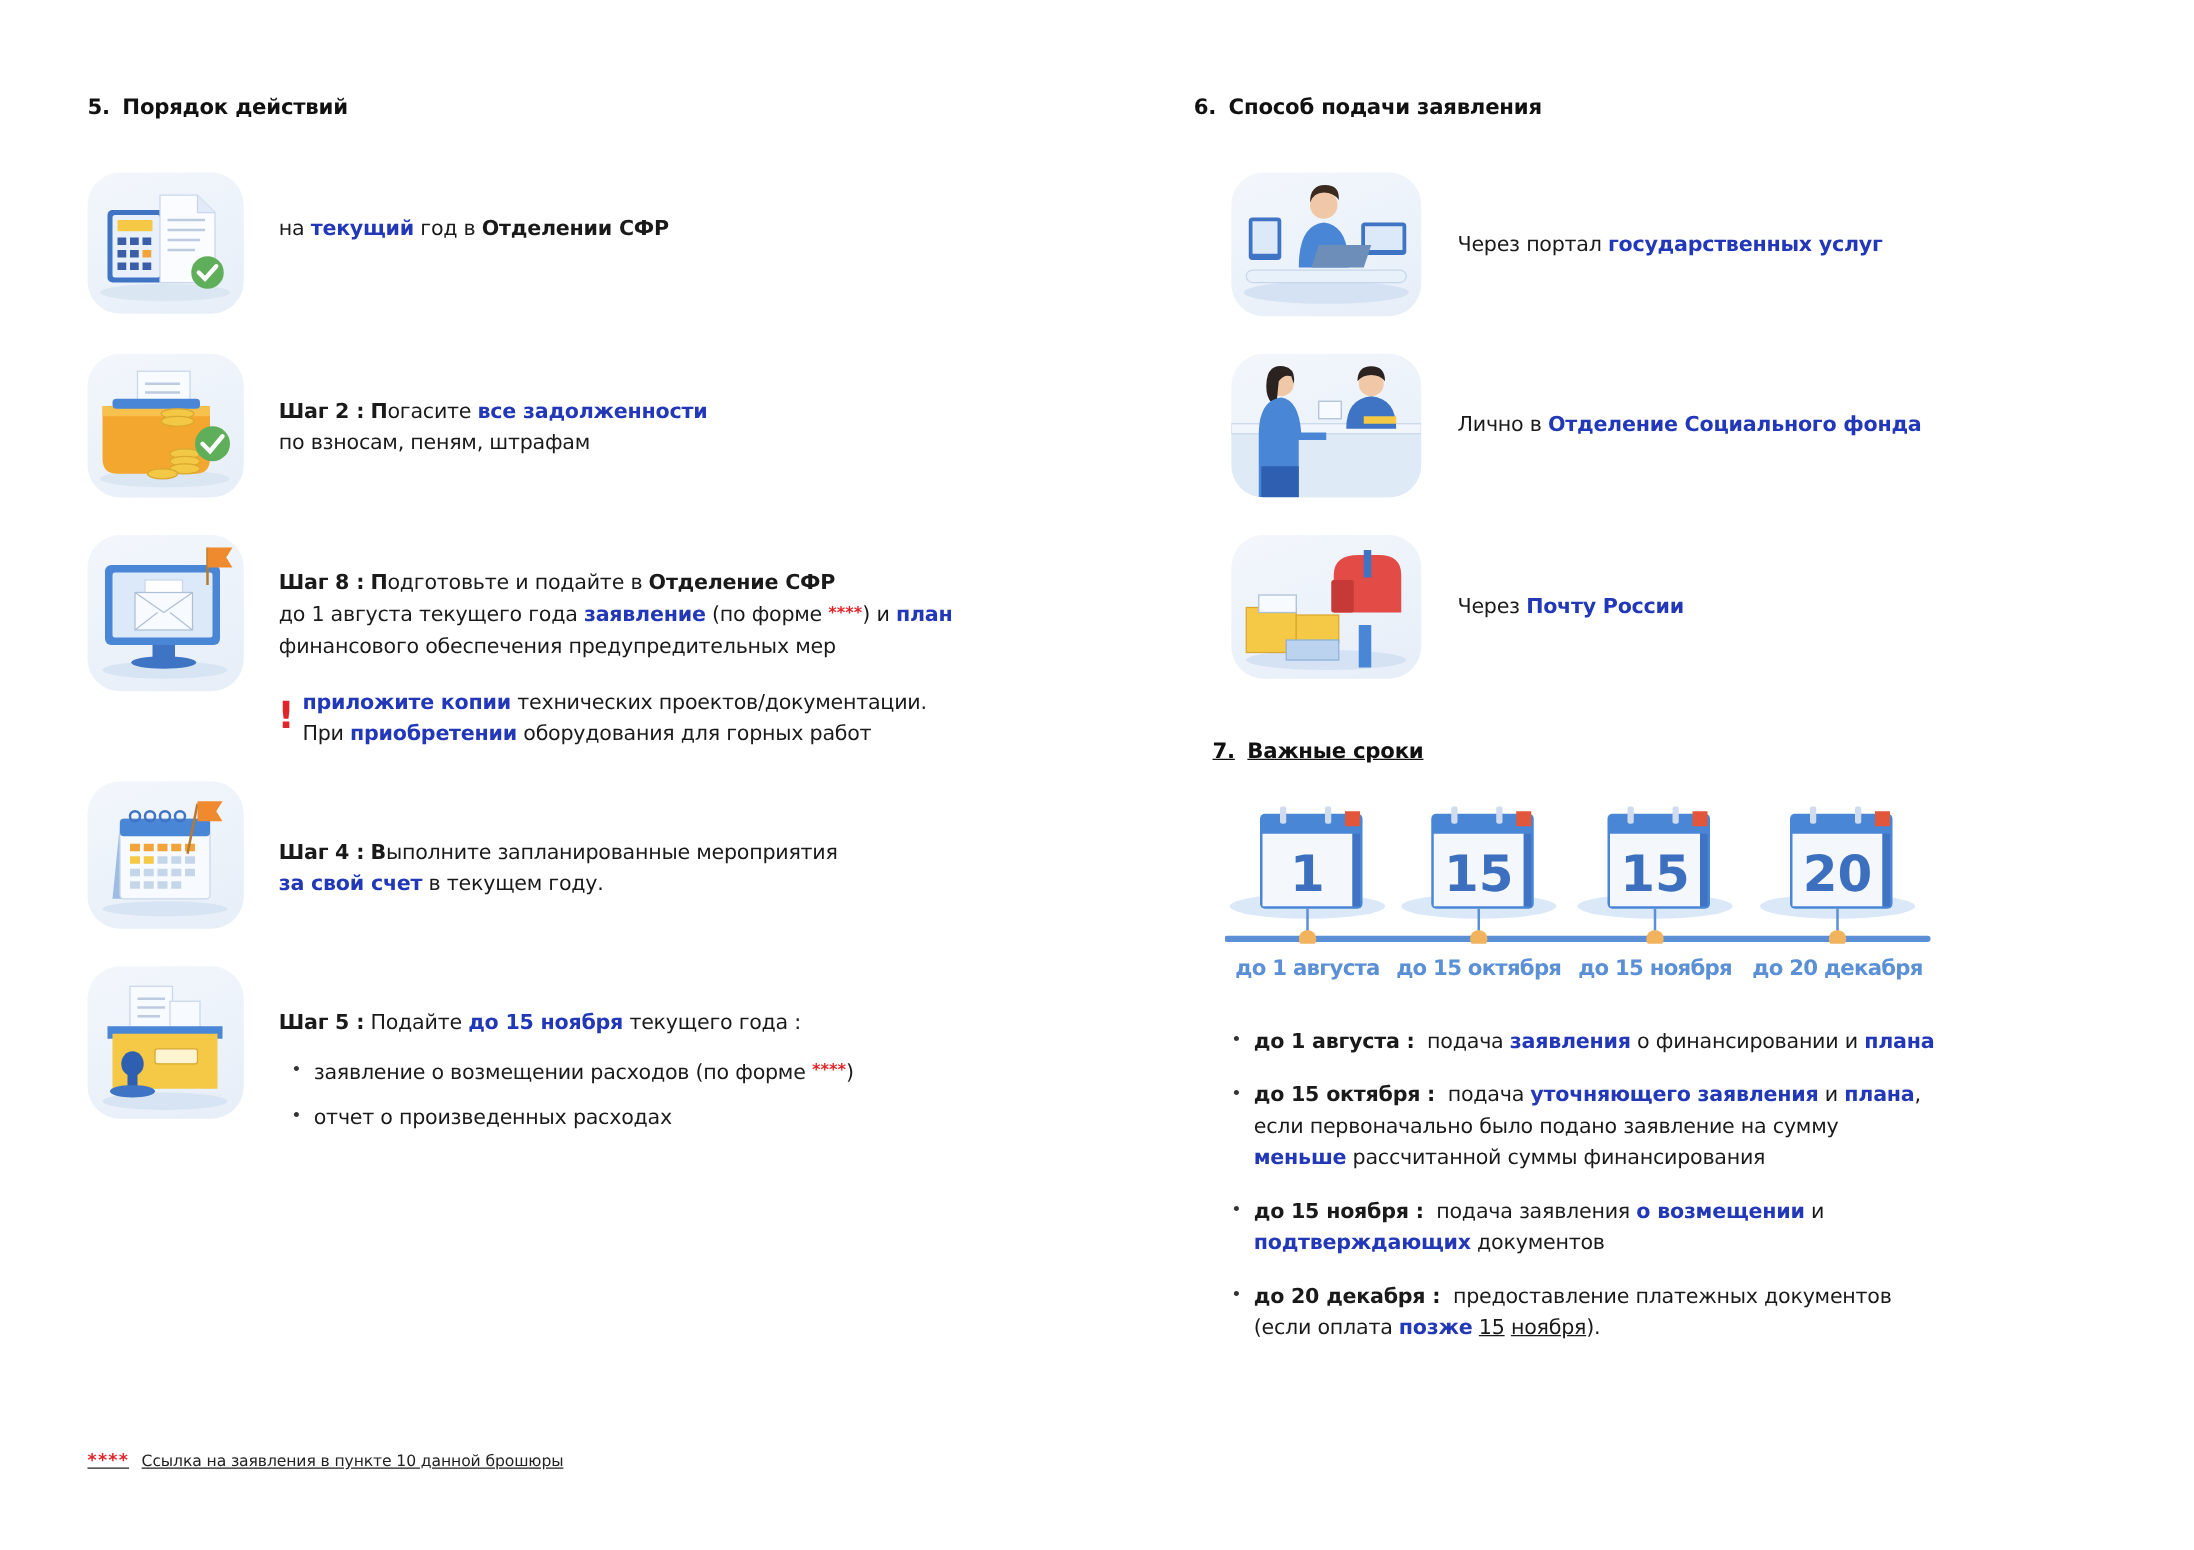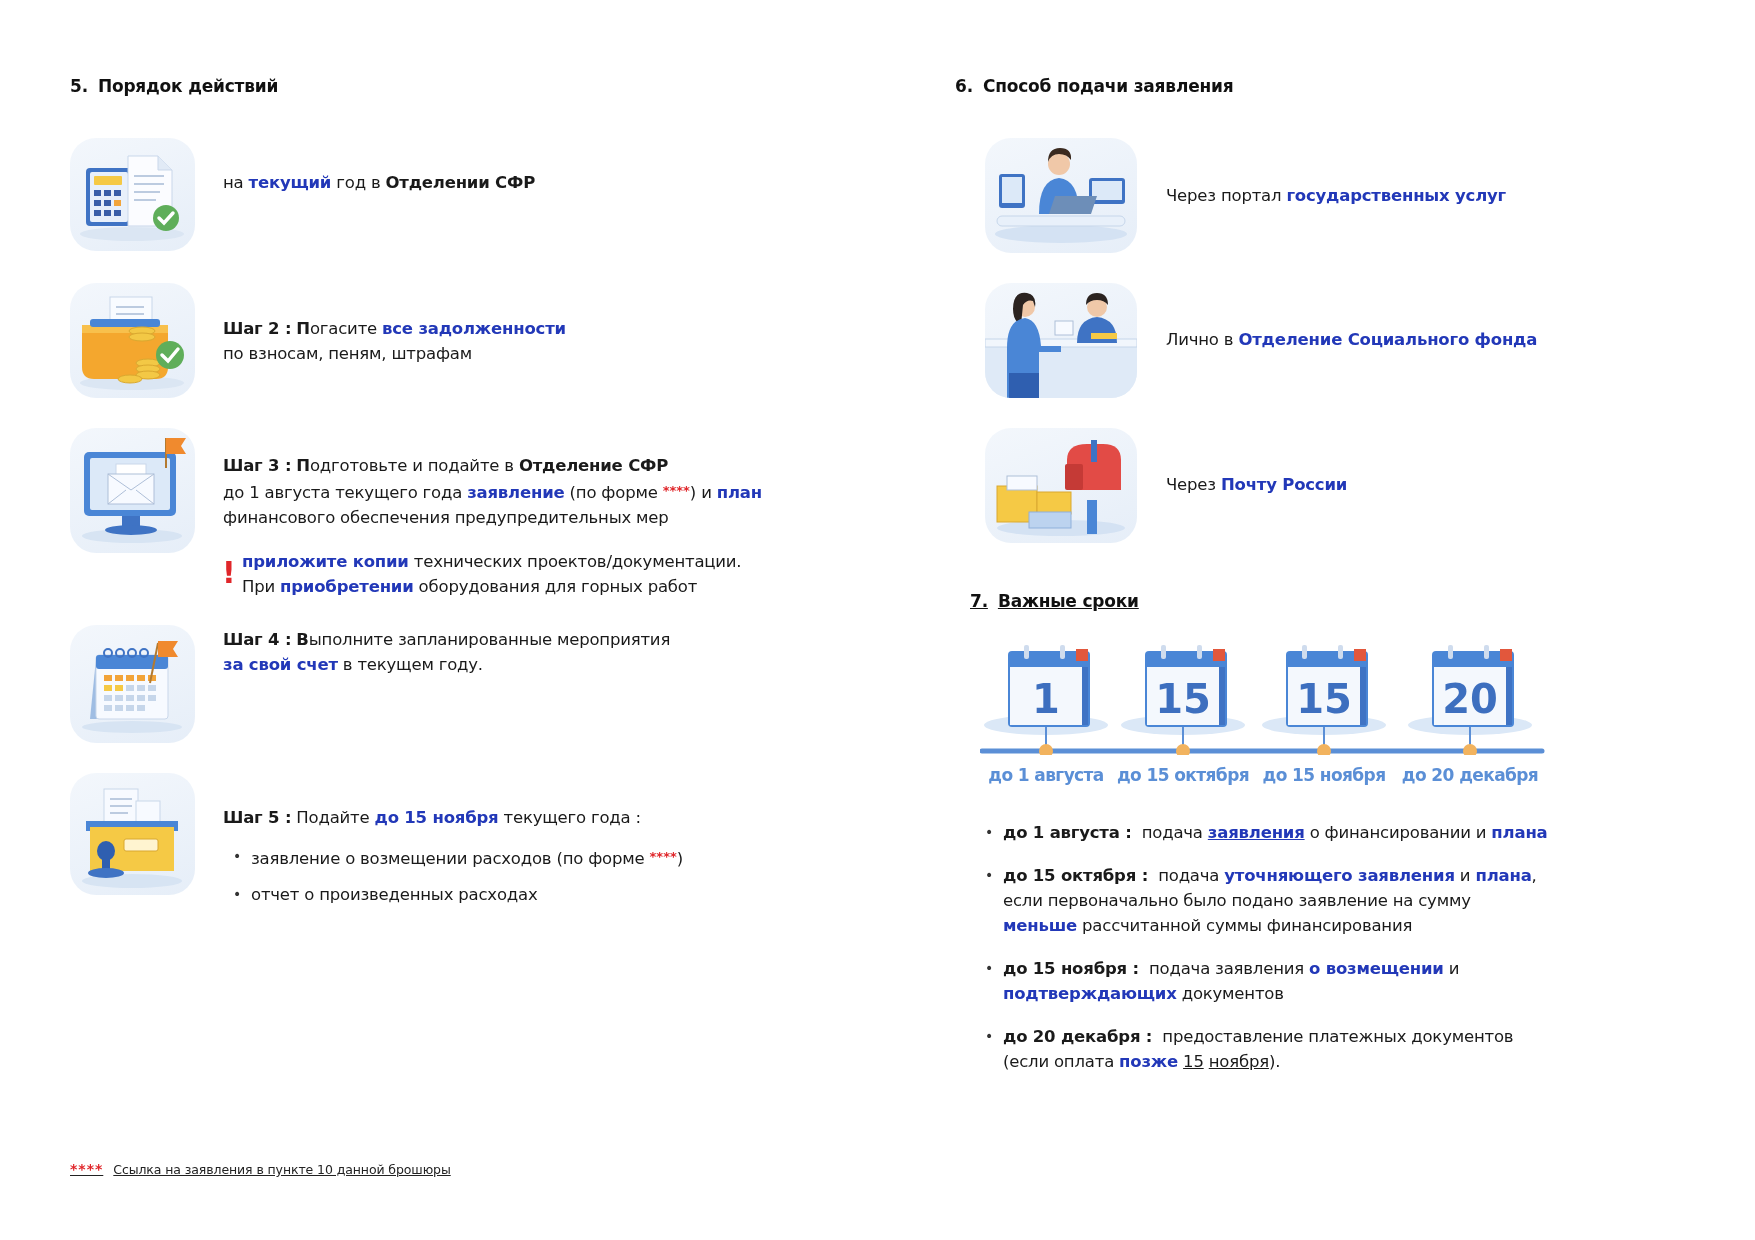--- a/index.html
+++ b/index.html
@@ -99,21 +99,21 @@
     <rect x="52" y="88" width="18" height="12" fill="#3f73c4"></rect>
     <ellipse cx="61" cy="102" rx="26" ry="5" fill="#3f73c4"></ellipse>
     <rect x="46" y="36" width="30" height="20" fill="#ffffff" stroke="#c9d7ea"></rect>
     <rect x="38" y="46" width="46" height="30" fill="#f7faff" stroke="#aebfd8"></rect>
     <path d="M38 46 l23 16 l23 -16 M38 76 l18 -14 M84 76 l-18 -14" stroke="#aebfd8" fill="none"></path>
     <line x1="96" y1="10" x2="96" y2="40" stroke="#b37a30" stroke-width="2"></line>
     <path d="M96 10 h20 l-5 8 l5 8 h-20 z" fill="#f08a2e"></path>
   </svg>
 </div>
 <div class="abs txt" style="left:223px; top:453px; width:600px;">
-  <div><span class="b">Шаг 3 :</span> <span class="b">П</span><span>одготовьте и подайте в </span><span class="b">Отделение СФР</span></div>
+  <div><span class="b">Шаг 8 :</span> <span class="b">П</span><span>одготовьте и подайте в </span><span class="b">Отделение СФР</span></div>
   <div><span>до 1 августа текущего года </span><span class="bl">заявление</span><span> (по форме </span><span class="red">****</span><span>) и </span><span class="bl">план</span></div>
   <div>финансового обеспечения предупредительных мер</div>
 </div>
 <div class="abs excl" style="left:222px; top:558px;">!</div>
 <div class="abs txt" style="left:242px; top:549px; width:580px;">
   <div><span class="bl">приложите копии</span><span> технических проектов/документации.</span></div>
   <div><span>При </span><span class="bl">приобретении</span><span> оборудования для горных работ</span></div>
 </div>
 
 <div class="abs ico" style="left:70px; top:625px; width:125px; height:118px;">
@@ -150,21 +150,21 @@
         <rect x="78" y="70" width="8" height="6"></rect>
         <rect x="34" y="80" width="8" height="6"></rect>
         <rect x="45" y="80" width="8" height="6"></rect>
         <rect x="56" y="80" width="8" height="6"></rect>
         <rect x="67" y="80" width="8" height="6"></rect>
       </g>
     <line x1="88" y1="18" x2="80" y2="58" stroke="#b37a30" stroke-width="2"></line>
     <path d="M88 16 h20 l-5 8 l5 8 h-20 z" fill="#f08a2e"></path>
   </svg>
 </div>
-<div class="abs txt" style="left:223px; top:627px; width:600px;">
+<div class="abs txt" style="left:223px; top:669px; width:600px;">
   <div><span class="b">Шаг 4 :</span> <span class="b">В</span><span>ыполните запланированные мероприятия</span></div>
   <div><span class="bl">за свой счет</span><span> в текущем году.</span></div>
 </div>
 
 <div class="abs ico" style="left:70px; top:773px; width:125px; height:122px;">
   <svg viewBox="0 0 125 122">
     <ellipse cx="62" cy="108" rx="50" ry="7" fill="#d7e4f3"></ellipse>
     <rect x="34" y="16" width="34" height="40" fill="#f7faff" stroke="#c9d7ea"></rect>
     <g stroke="#bccbe0" stroke-width="2">
         <line x1="40" y1="26" x2="62" y2="26"></line>
@@ -297,21 +297,21 @@
   <div id="timeline-labels" style="position:absolute; left:0; top:120px; width:580px; height:30px;">
       <div class="tl-label" style="position: absolute; left: -9px; top: 0px; text-align: center;">до 1 августа</div>
       <div class="tl-label" style="position: absolute; left: 128px; top: 0px;">до 15 октября</div>
       <div class="tl-label" style="position: absolute; left: 269px; top: 0px;">до 15 ноября</div>
       <div class="tl-label" style="position: absolute; left: 415px; top: 0px;">до 20 декабря</div>
     </div>
 </div>
 
 <div class="abs txt" style="left:985px; top:820px; width:620px;">
   <div class="bul" style="margin-bottom:18px;">
-    <span class="b">до 1 августа :</span><span id="dl0"><span style="white-space: pre;">  подача </span><span class="bl" style="white-space: pre; text-decoration: underline;">заявления</span><span style="white-space: pre;"> о финансировании и </span><span class="bl" style="white-space: pre;">плана</span></span>
+    <span class="b">до 1 августа :</span><span id="dl0"><span style="white-space: pre;">  подача </span><span class="bl" style="white-space: pre;">заявления</span><span style="white-space: pre;"> о финансировании и </span><span class="bl" style="white-space: pre;">плана</span></span>
   </div>
   <div class="bul" style="margin-bottom:18px;">
     <div><span class="b">до 15 октября :</span><span id="dl1"><span style="white-space: pre;">  подача </span><span class="bl" style="white-space: pre;">уточняющего заявления</span><span style="white-space: pre;"> и </span><span class="bl" style="white-space: pre;">плана</span><span style="white-space: pre;">,</span></span></div>
     <div>если первоначально было подано заявление на сумму</div>
     <div><span class="bl">меньше</span><span> рассчитанной суммы финансирования</span></div>
   </div>
   <div class="bul" style="margin-bottom:18px;">
     <div><span class="b">до 15 ноября :</span><span id="dl2"><span style="white-space: pre;">  подача заявления </span><span class="bl" style="white-space: pre;">о возмещении</span><span style="white-space: pre;"> и</span></span></div>
     <div><span class="bl">подтверждающих</span><span> документов</span></div>
   </div>

